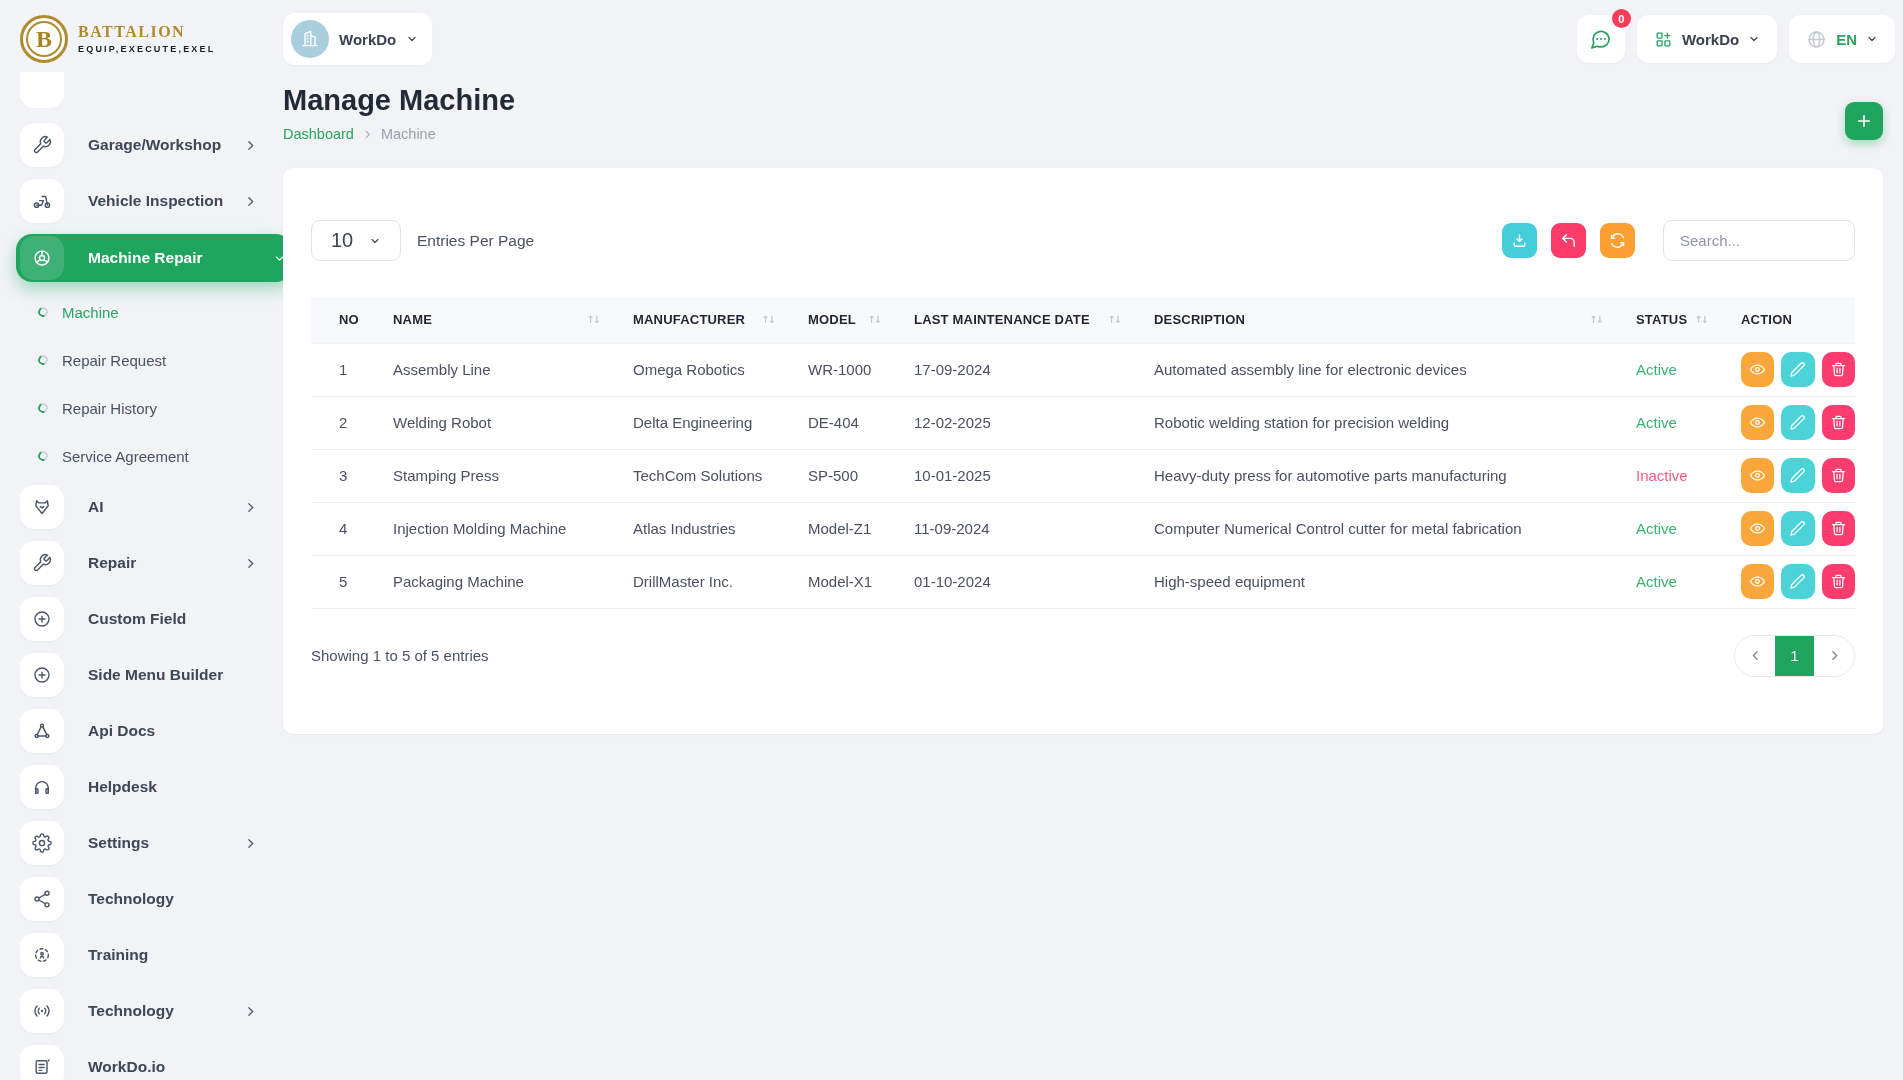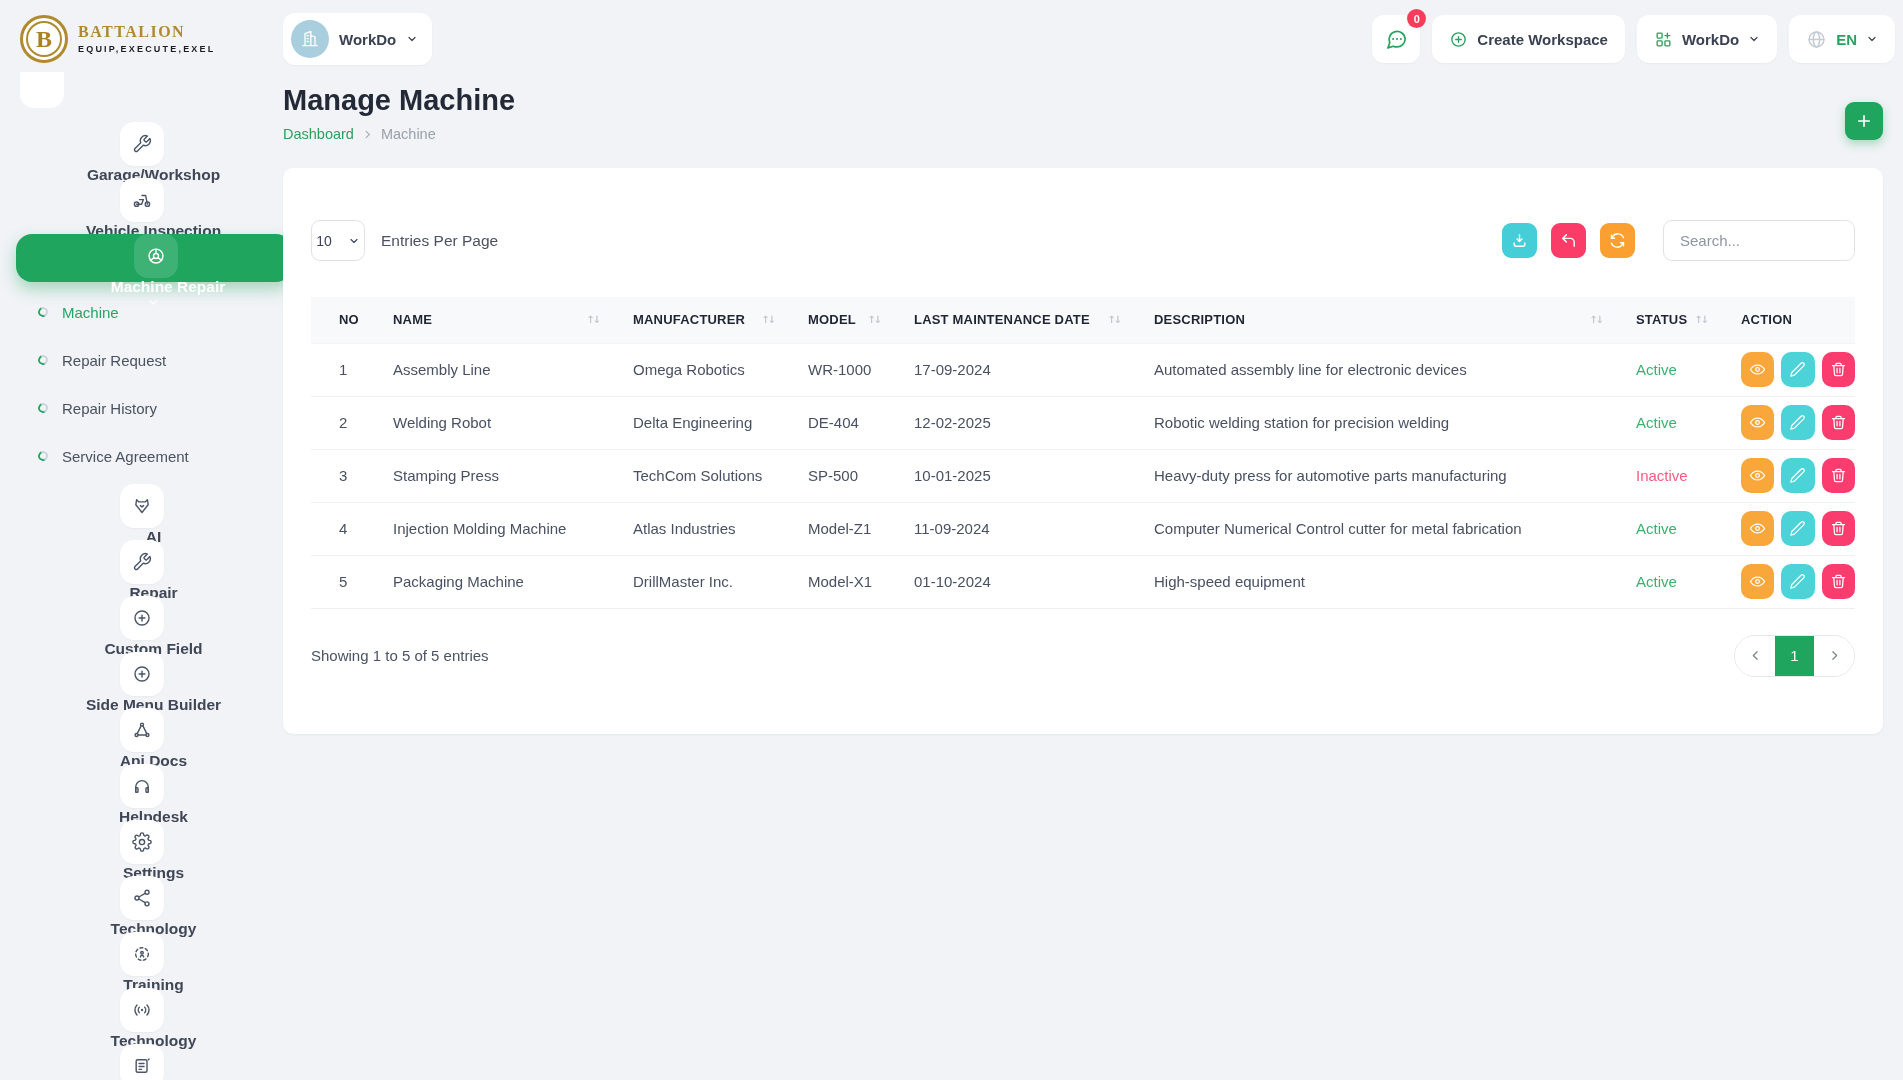--- a/index.html
+++ b/index.html
@@ -17,21 +17,21 @@
     background:#fff; display:flex; align-items:center; justify-content:center; position:relative; }
   .logo-badge::before { content:""; position:absolute; inset:3px; border-radius:50%; border:2px solid #b08a2e; }
   .logo-b { font-family:"Liberation Serif", serif; font-weight:bold; font-size:24px; color:#a9831f; position:relative; }
   .logo-text-col { display:flex; flex-direction:column; }
   .logo-name { font-family:"Liberation Serif", serif; font-weight:bold; font-size:16px;
     color:#b08a2e; letter-spacing:1.5px; line-height:1; }
   .logo-tag { font-size:9px; font-weight:bold; color:#1d1d1d; letter-spacing:2.2px; margin-top:4px; }
 
   .menu { display:flex; flex-direction:column; }
   .partial-tile { width:44px; height:36px; background:#fff; border-radius:0 0 14px 14px; margin-bottom:14px; }
-  .m-item { display:flex; align-items:center; height:46px; margin-bottom:10px; cursor:pointer; position:relative;flex-direction:column; }
+  .m-item { display:flex; align-items:center; height:46px; margin-bottom:10px; cursor:pointer; position:relative; }
   .m-tile { width:44px; height:44px; background:#fff; border-radius:14px; color:#4b5568;
     display:flex; align-items:center; justify-content:center; flex:0 0 44px;
     box-shadow:0 1px 2px rgba(25,39,60,.04); }
   .m-label { font-size:15.5px; font-weight:600; color:#3f4655; margin-left:24px; flex:1; }
   .m-chev { color:#4b5568; margin-right:6px; }
   .m-chev svg { width:13px; height:13px; stroke-width:2.2; }
 
   .m-item.active { background:#1fa55e; border-radius:16px; margin-left:-4px; padding-left:4px;
     width:276px; height:48px; box-shadow:0 7px 16px rgba(31,165,94,.38); }
   .m-item.active .m-tile { background:rgba(255,255,255,.14); color:#fff; box-shadow:none; }
@@ -78,23 +78,23 @@
   .crumb-cur { color:#9aa1ac; }
   .add-btn { margin-left:auto; margin-top:18px; margin-right:12px; width:38px; height:38px; border-radius:9px;
     background:#1fa55e; color:#fff; border:none; display:flex; align-items:center; justify-content:center;
     cursor:pointer; box-shadow:0 4px 10px rgba(31,165,94,.35); }
   .add-btn svg { width:18px; height:18px; stroke-width:2.2; }
 
   
   .card { margin-top:26px; margin-right:12px; background:#fff; border-radius:10px; height:566px;
     padding:52px 28px 0 28px; box-shadow:0 1px 3px rgba(20,30,50,.05); }
   .toolbar { display:flex; align-items:center; }
-  .entries-select { width:54px; height:41px; border:1.5px solid #dfe3e9; border-radius:9px;
+  .entries-select { width:90px; height:41px; border:1.5px solid #dfe3e9; border-radius:9px;
     display:flex; align-items:center; justify-content:center; gap:16px; cursor:pointer;
-    font-size:14px; color:#3c4354; }
+    font-size:20px; color:#3c4354; }
   .entries-select svg { width:12px; height:12px; stroke-width:2.2; color:#3c4354; }
   .entries-label { font-size:15.5px; color:#4a5263; margin-left:16px; }
   .tb-actions { margin-left:auto; display:flex; align-items:center; gap:14px; }
   .sq-btn { width:35px; height:35px; border:none; border-radius:9px; color:#fff;
     display:flex; align-items:center; justify-content:center; cursor:pointer; }
   .sq-btn svg { width:17px; height:17px; stroke-width:2; }
   .btn-download { background:#45cdd8; }
   .btn-undo { background:#fb3b68; }
   .btn-refresh { background:#fba030; }
   .search-input { width:192px; height:41px; border:1.5px solid #dfe3e9; border-radius:9px;
@@ -369,29 +369,20 @@
 
     <div class="topbar-right">
       <div class="chat-btn">
         <svg class="ic" viewBox="0 0 24 24">
             <path d="M21 11.5a8.4 8.4 0 0 1-8.5 8.3 8.9 8.9 0 0 1-3.8-.8L3 20.8l1.9-5.5A8.4 8.4 0 1 1 21 11.5z"></path>
             <path d="M8.5 11.5h.01M12.5 11.5h.01M16.5 11.5h.01" stroke-width="2.2"></path>
           </svg>
         <span class="chat-badge">0</span>
       </div>
 
-      <div class="top-pill">
-        <span class="green-ic">
-          <svg class="ic" style="width:19px;height:19px" viewBox="0 0 24 24">
-              <circle cx="12" cy="12" r="8.4"></circle>
-              <path d="M12 8.5v7M8.5 12h7"></path>
-            </svg>
-        </span>
-        <span class="pill-label">Create Workspace</span>
-      </div>
 
       <div class="top-pill">
         <span class="green-ic">
           <svg class="ic" style="width:19px;height:19px" viewBox="0 0 24 24">
               <rect x="4" y="4" width="6.2" height="6.2" rx="1"></rect>
               <rect x="4" y="13.8" width="6.2" height="6.2" rx="1"></rect>
               <rect x="13.8" y="13.8" width="6.2" height="6.2" rx="1"></rect>
               <path d="M16.9 4v6.2M13.8 7.1H20"></path>
             </svg>
         </span>

